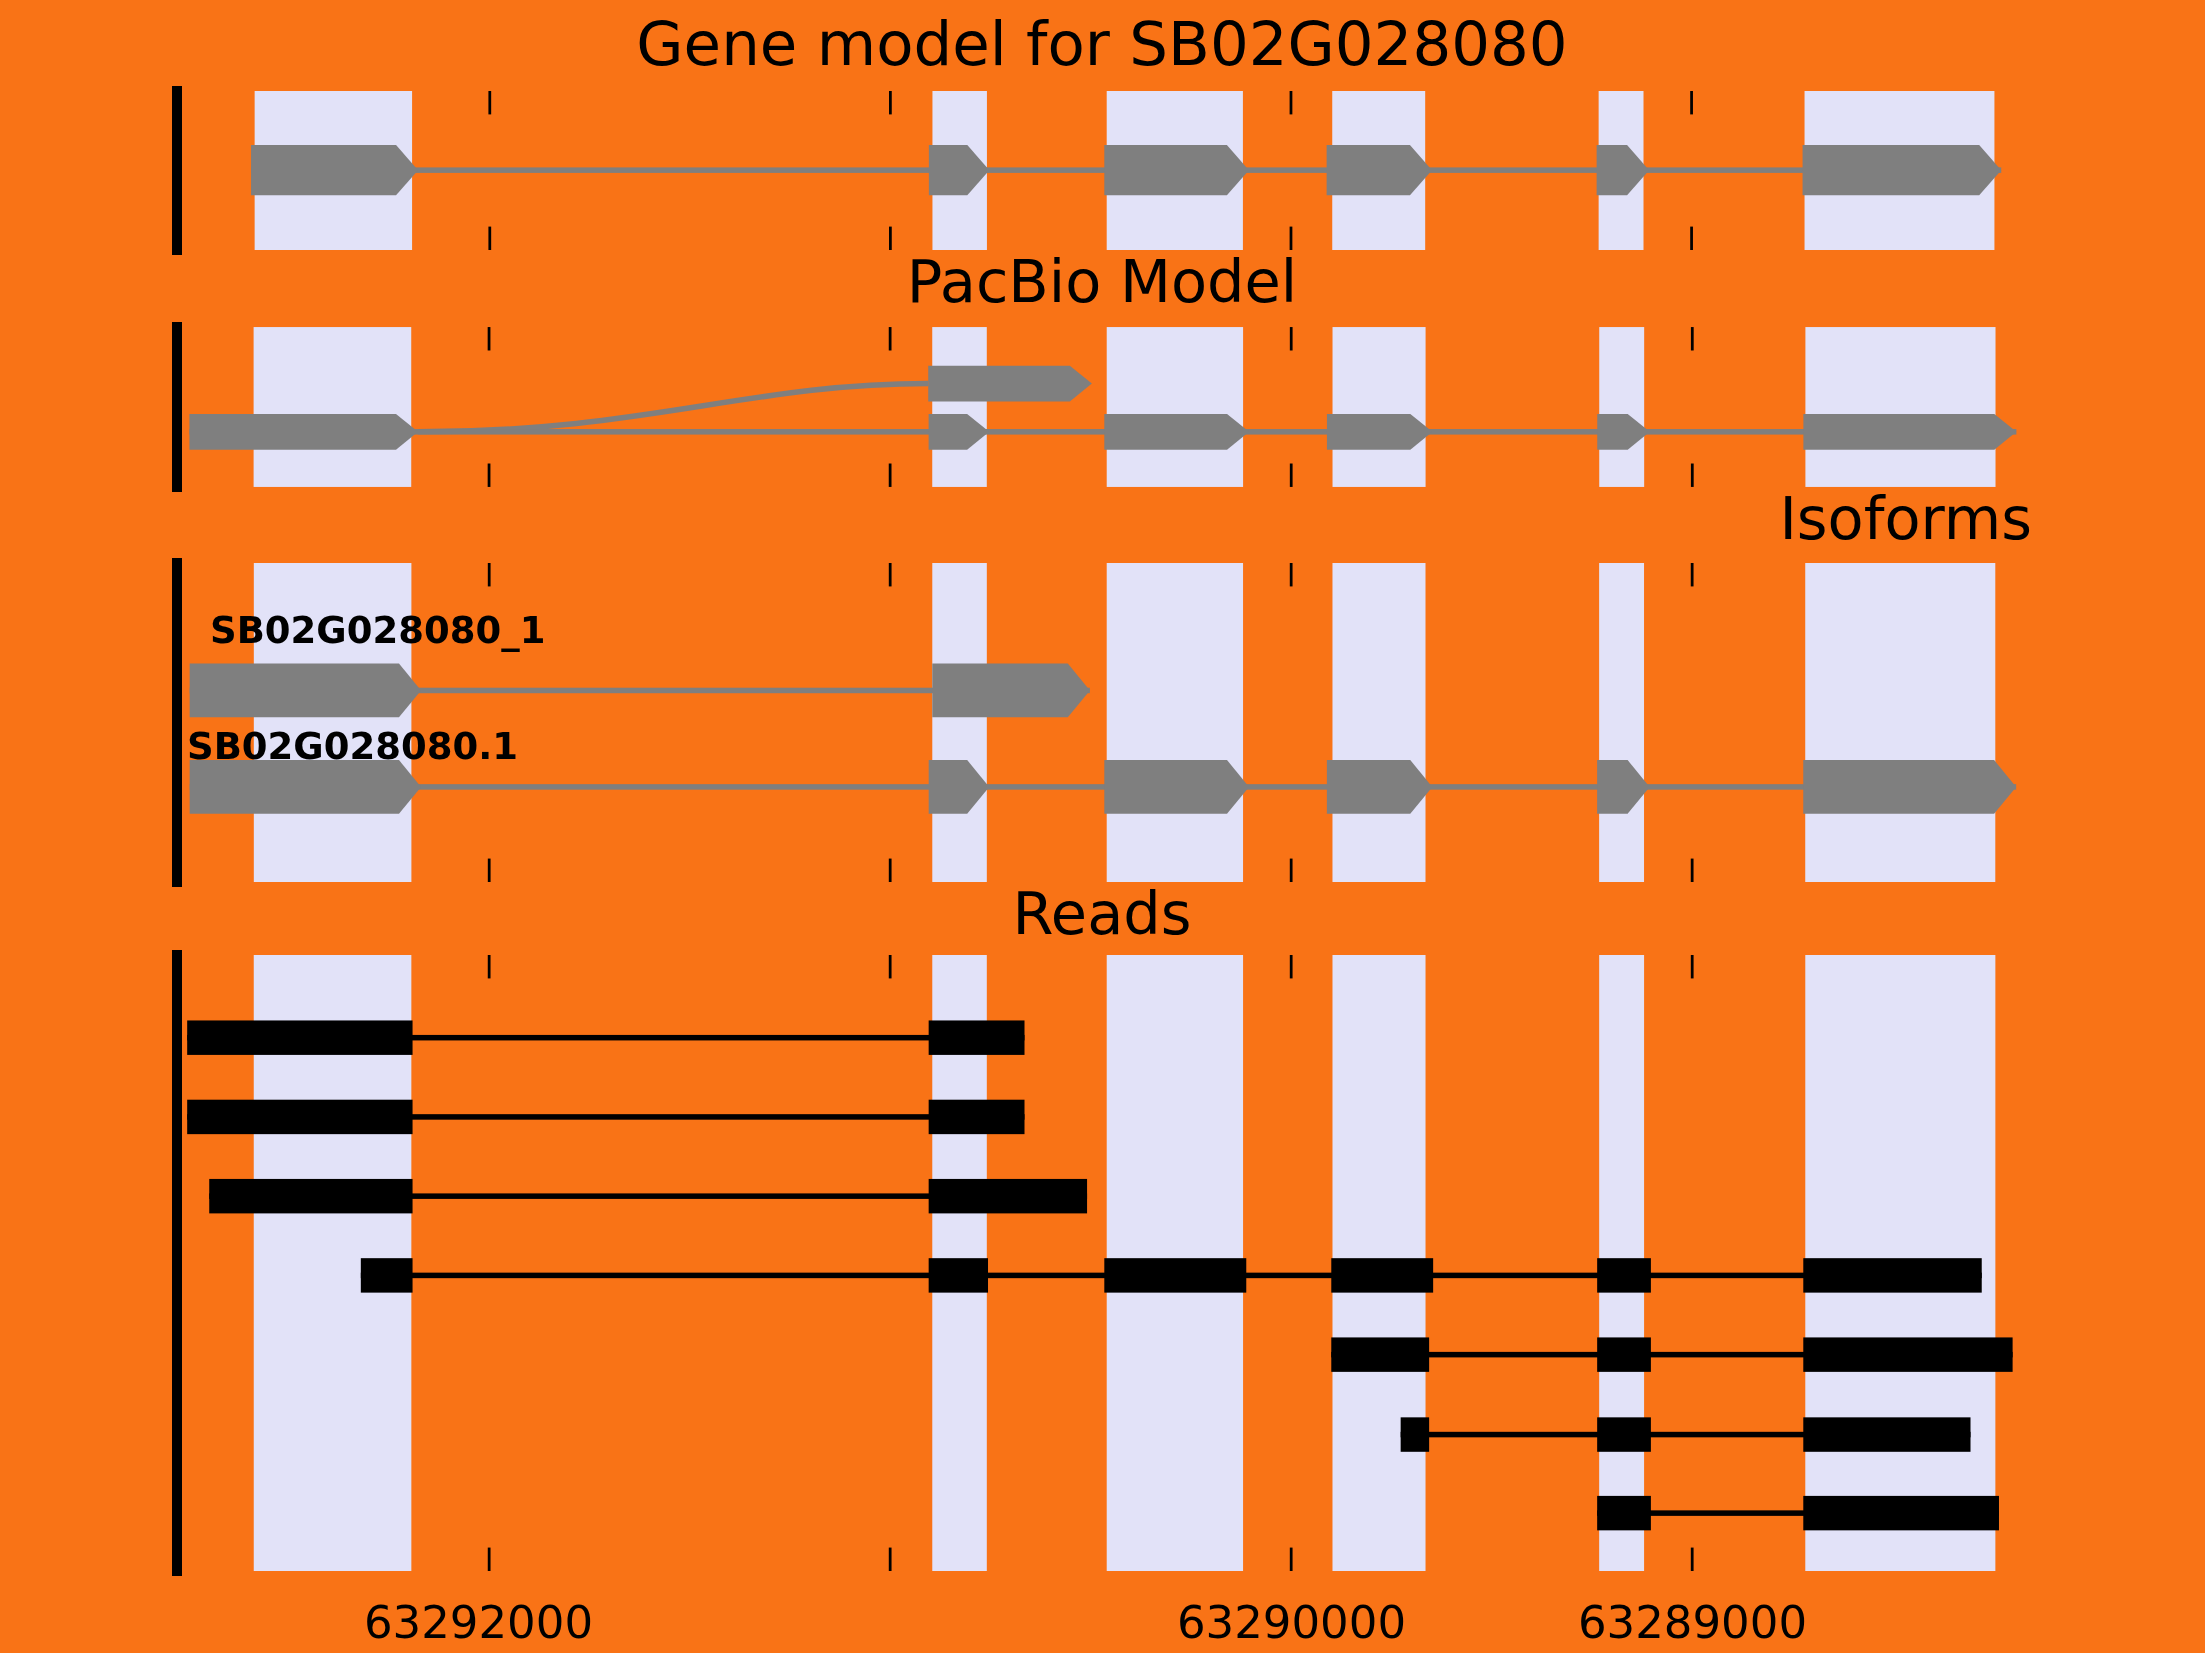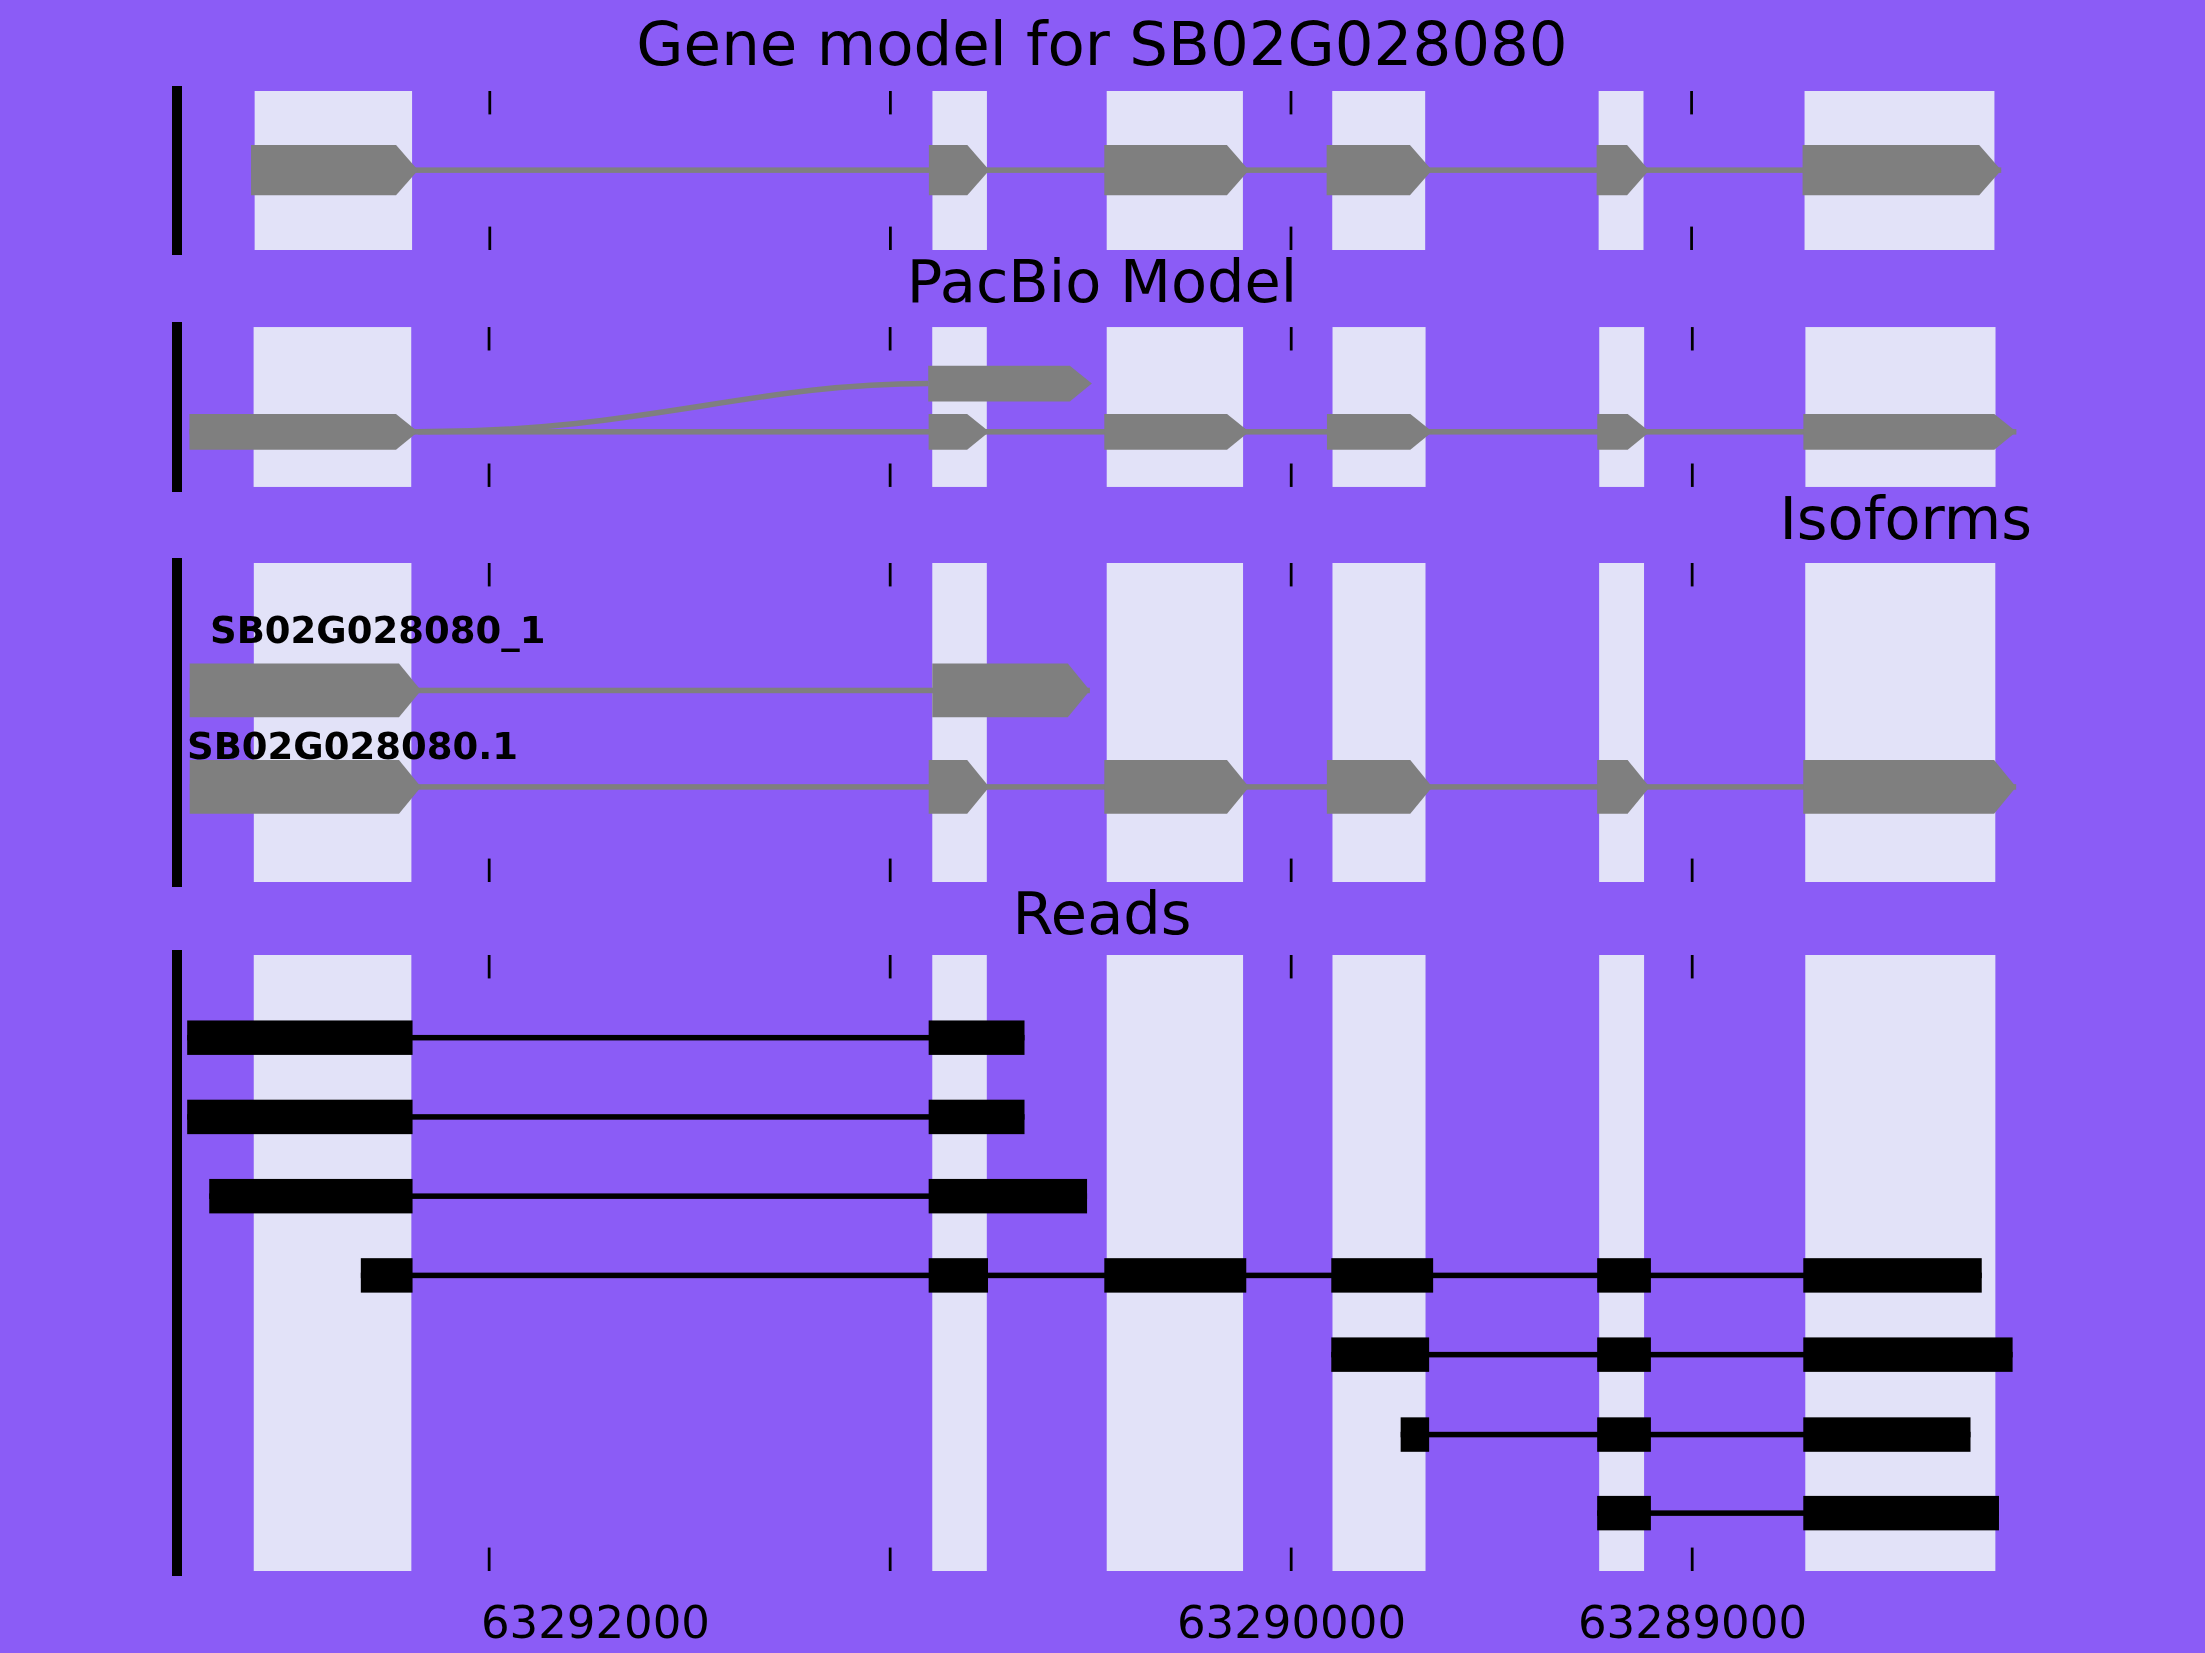--- a/index.html
+++ b/index.html
@@ -1,19 +1,19 @@
 <!DOCTYPE html>
 <html style="font-size:11px"><head>
 <meta charset="utf-8">
 <style>
   html,body{margin:0;padding:0;background:#ffffff;}
   #stage{
     position:relative;
     width:2205px;height:1654px;
-    background:#8b5cf6;
+    background:#f97316;
     font-family:"DejaVu Sans", sans-serif;
     overflow:hidden;
   }
   .panel{
     position:absolute;
     left:172px;
     border:5.5px solid #000;
     background:#ffffff;
   }
   .panel svg{position:absolute;left:0;top:0;display:block;}
@@ -182,17 +182,17 @@
         <rect x="2060.8466377440345" y="671" width="77.98741865509783" height="50" fill="#000000"></rect>
         <rect x="2359.992407809111" y="671" width="242.69219088937098" height="50" fill="#000000"></rect>
         <rect x="2060.8466377440345" y="806" width="583.1596529284166" height="8" fill="#000000"></rect>
         <rect x="2060.8466377440345" y="785" width="77.98741865509783" height="50" fill="#000000"></rect>
         <rect x="2359.992407809111" y="785" width="284.0138828633403" height="50" fill="#000000"></rect>
       </svg>
   </div>
 
 <div class="iso-label" style="left: 187px; top: 612px; margin-left: 23px;">SB02G028080_1</div>
     <div class="iso-label" style="left: 187px; top: 728px;">SB02G028080.1</div>
-    <div class="tick-label" style="left: 297px; text-align: right;">63292000</div>
+    <div class="tick-label" style="left: 272px;">63292000</div>
     <div class="tick-label" style="left: 1085px;">63290000</div>
     <div class="tick-label" style="left: 1486px;">63289000</div>
   </div>
 
 
 </body></html>

